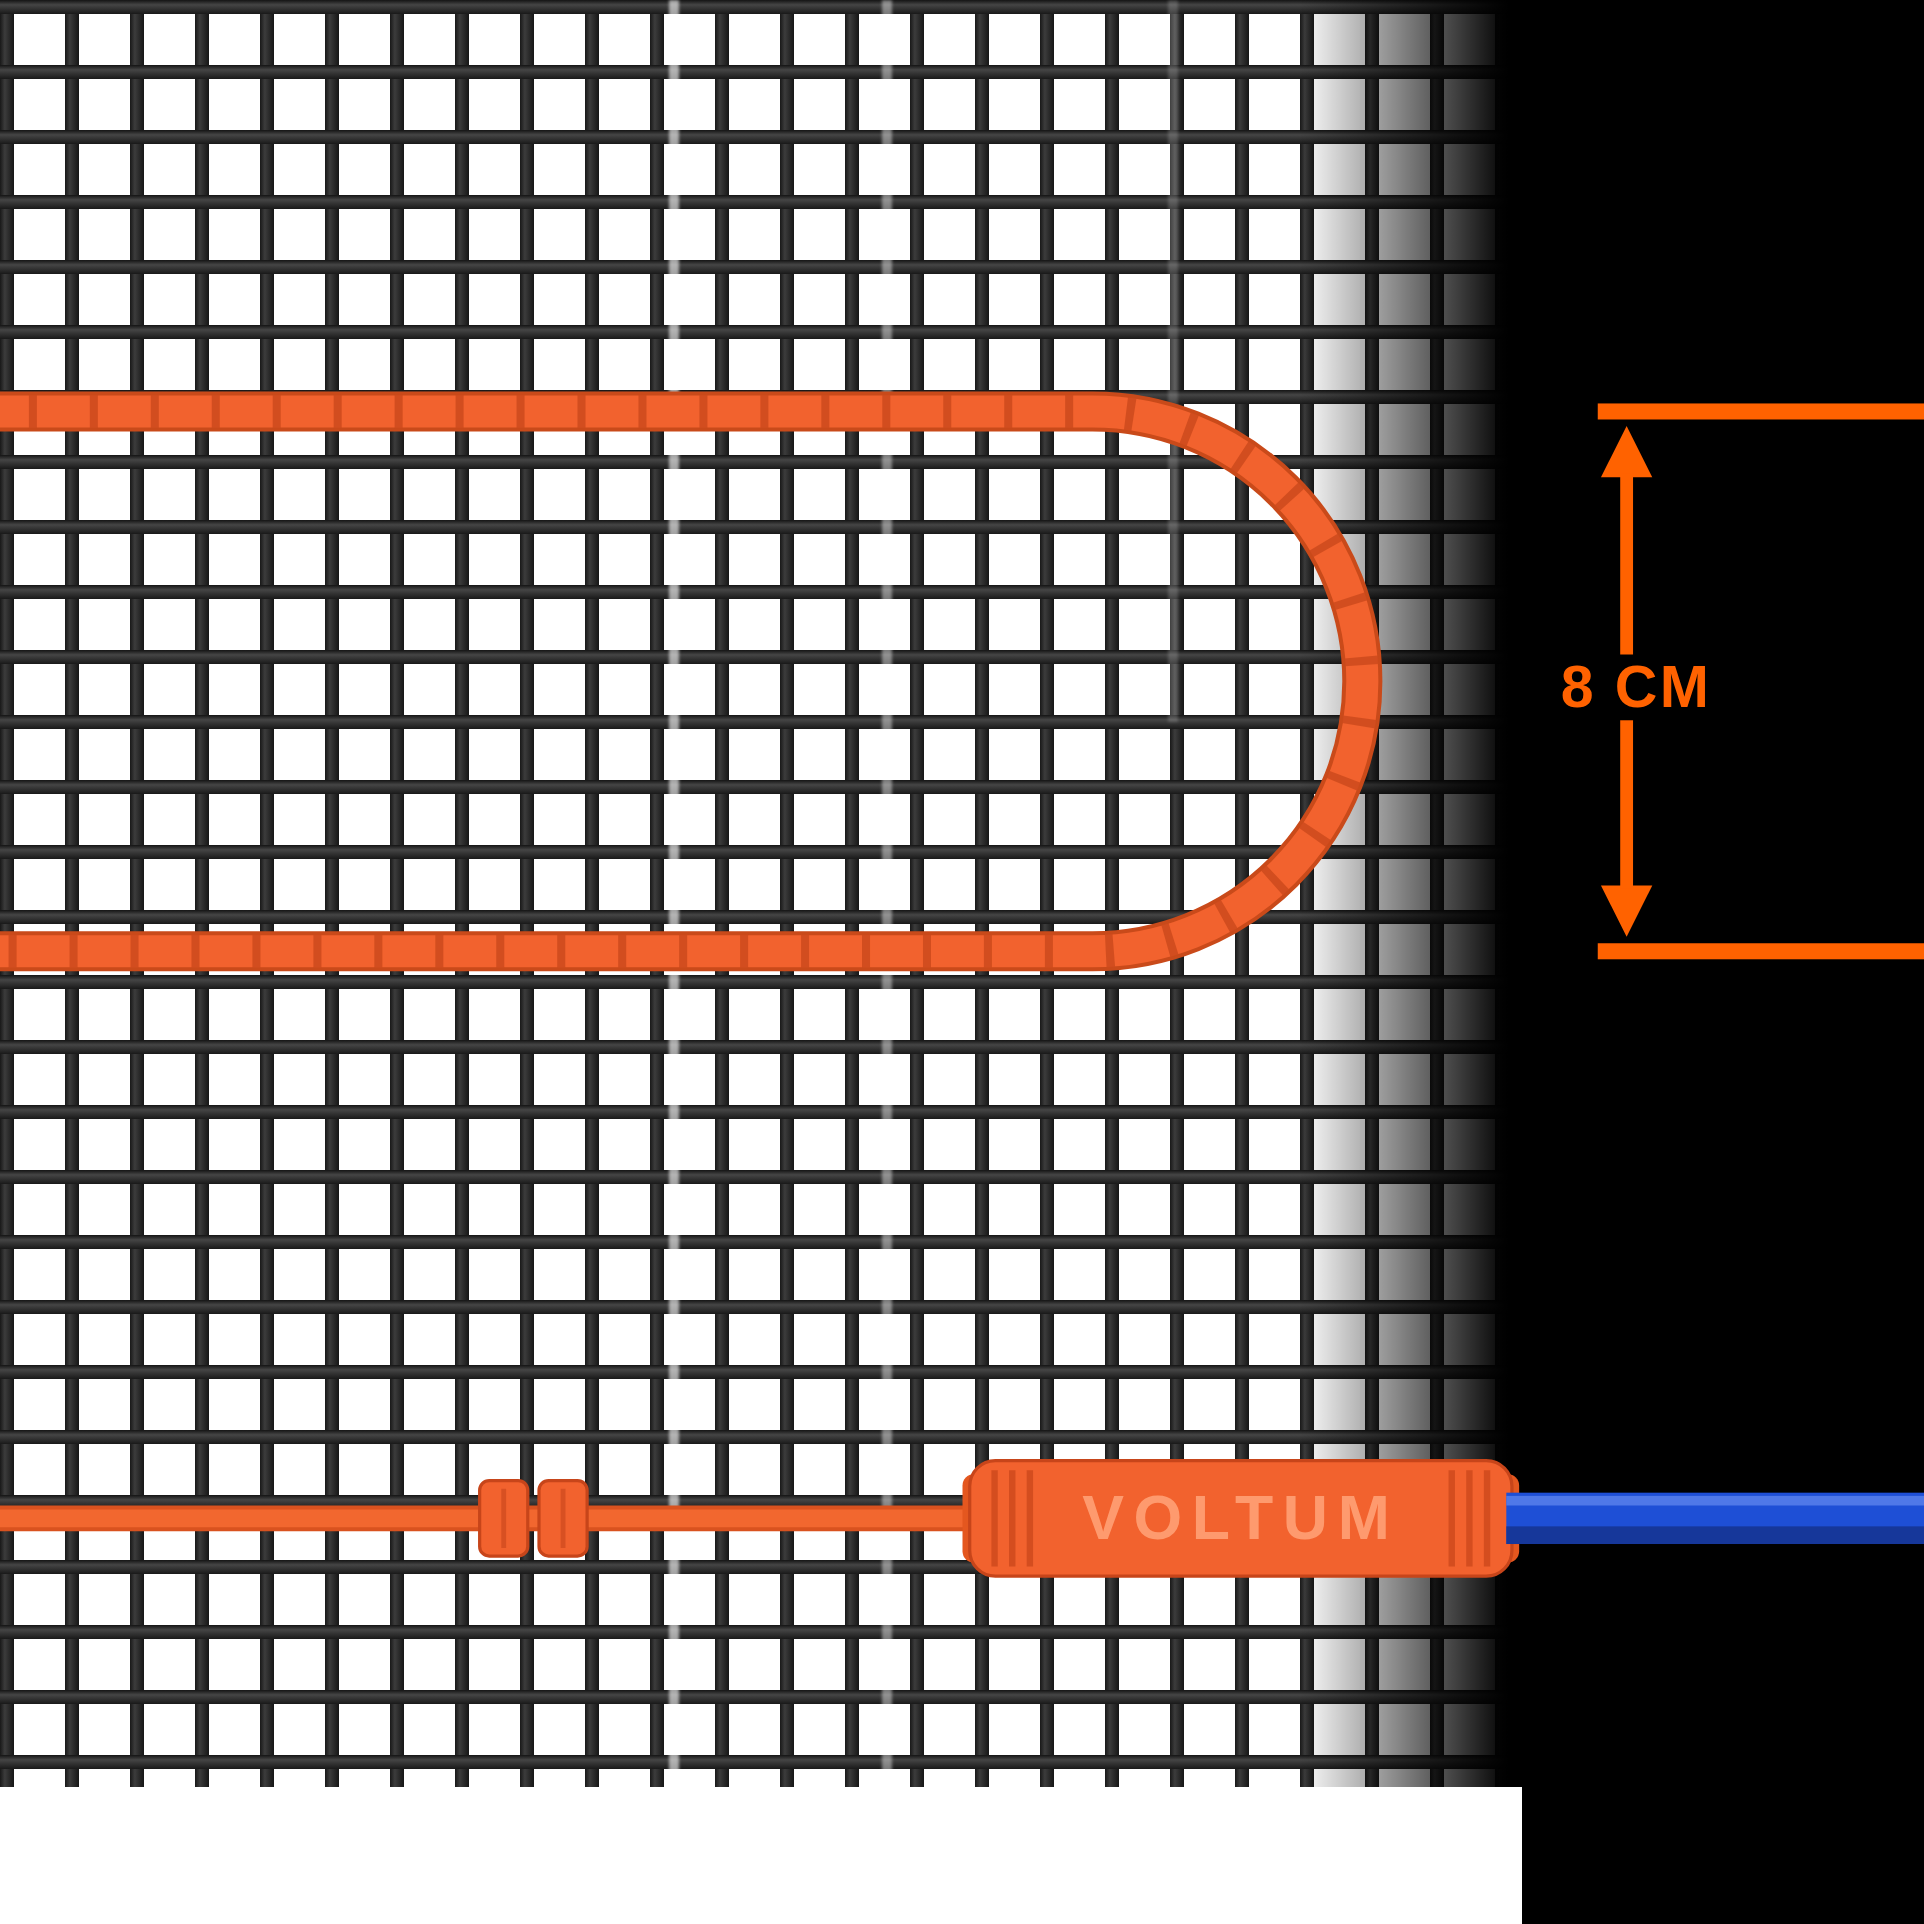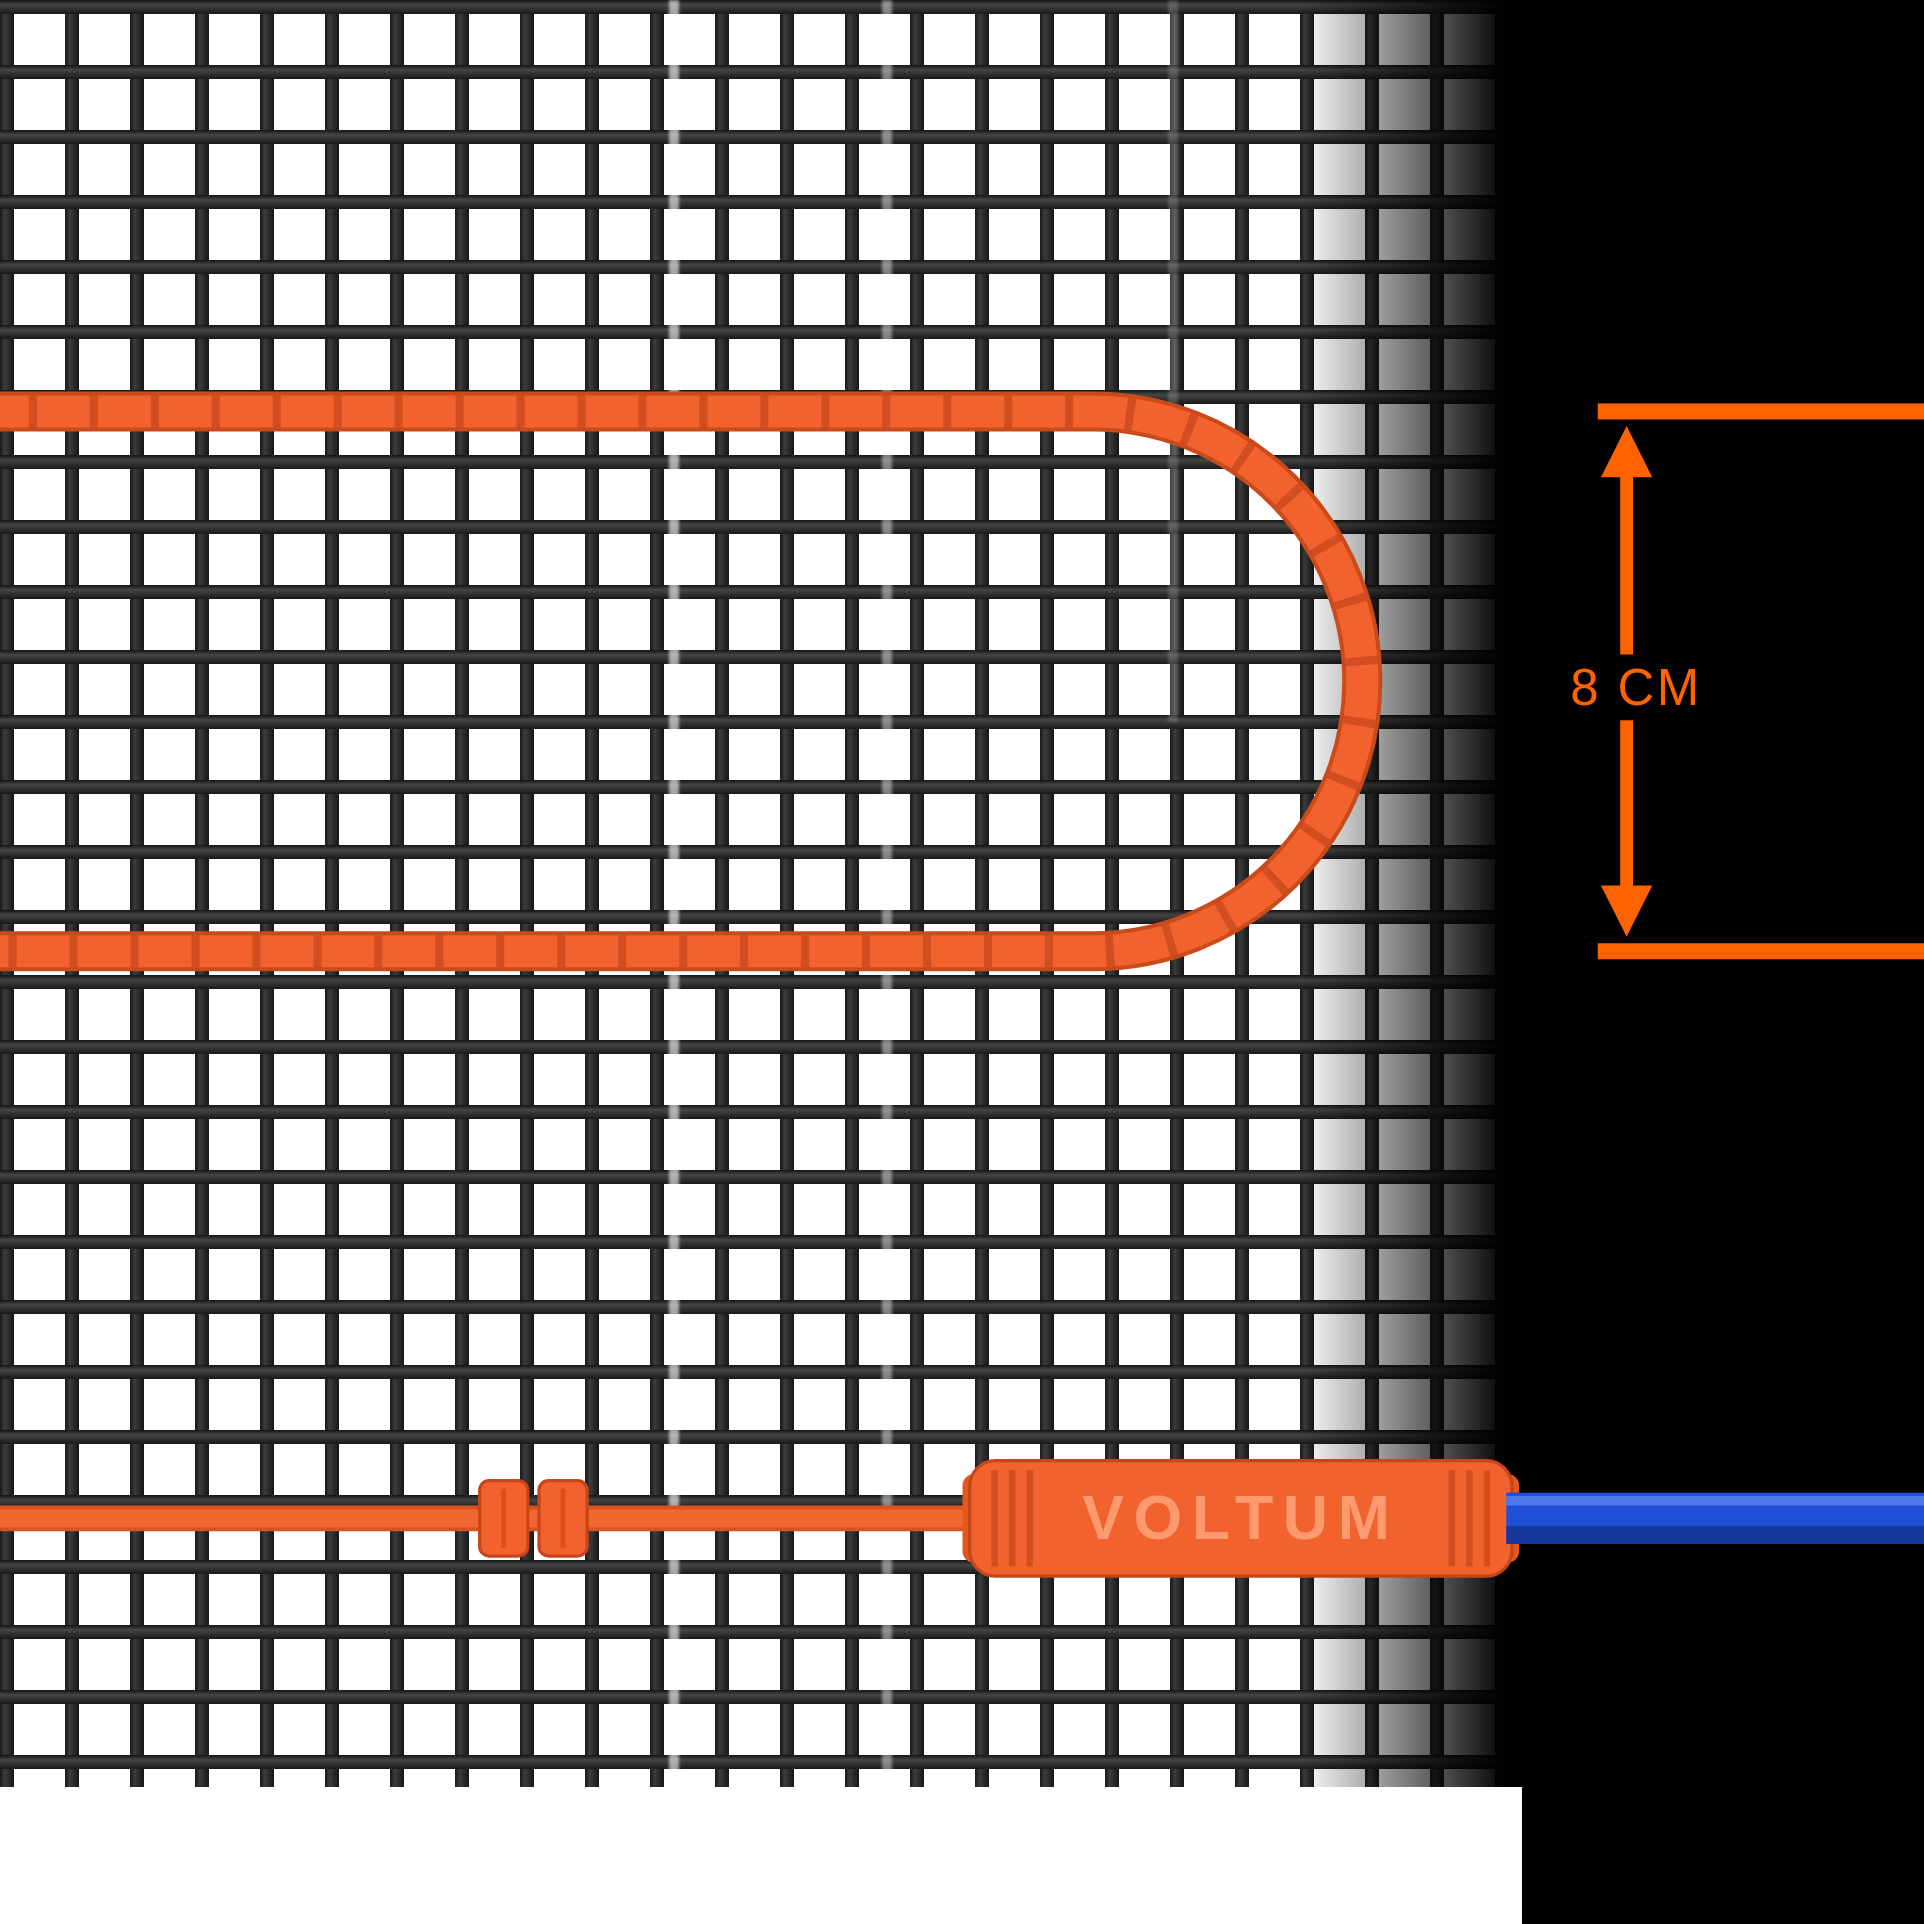--- a/index.html
+++ b/index.html
@@ -68,22 +68,22 @@
     font-weight: 700;
   }
   .spacing-label {
     position: absolute;
     left: 1544px;
     top: 656px;
     width: 184px;
     height: 63px;
     line-height: 63px;
     text-align: center;
-    font-size: 51px;
-    font-weight: 400;
+    font-size: 59px;
+    font-weight: 700;
     letter-spacing: 2.4px;
     color: #FF6200;
     white-space: nowrap;
   }
 </style>
 </head>
 <body>
 
 <div class="stage">
 

